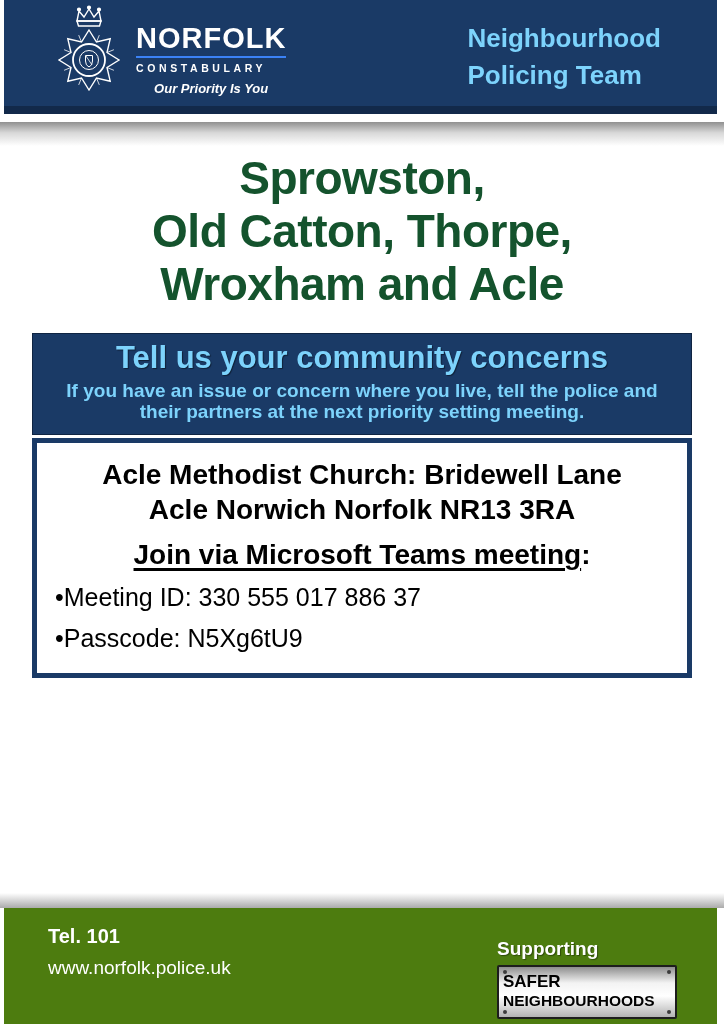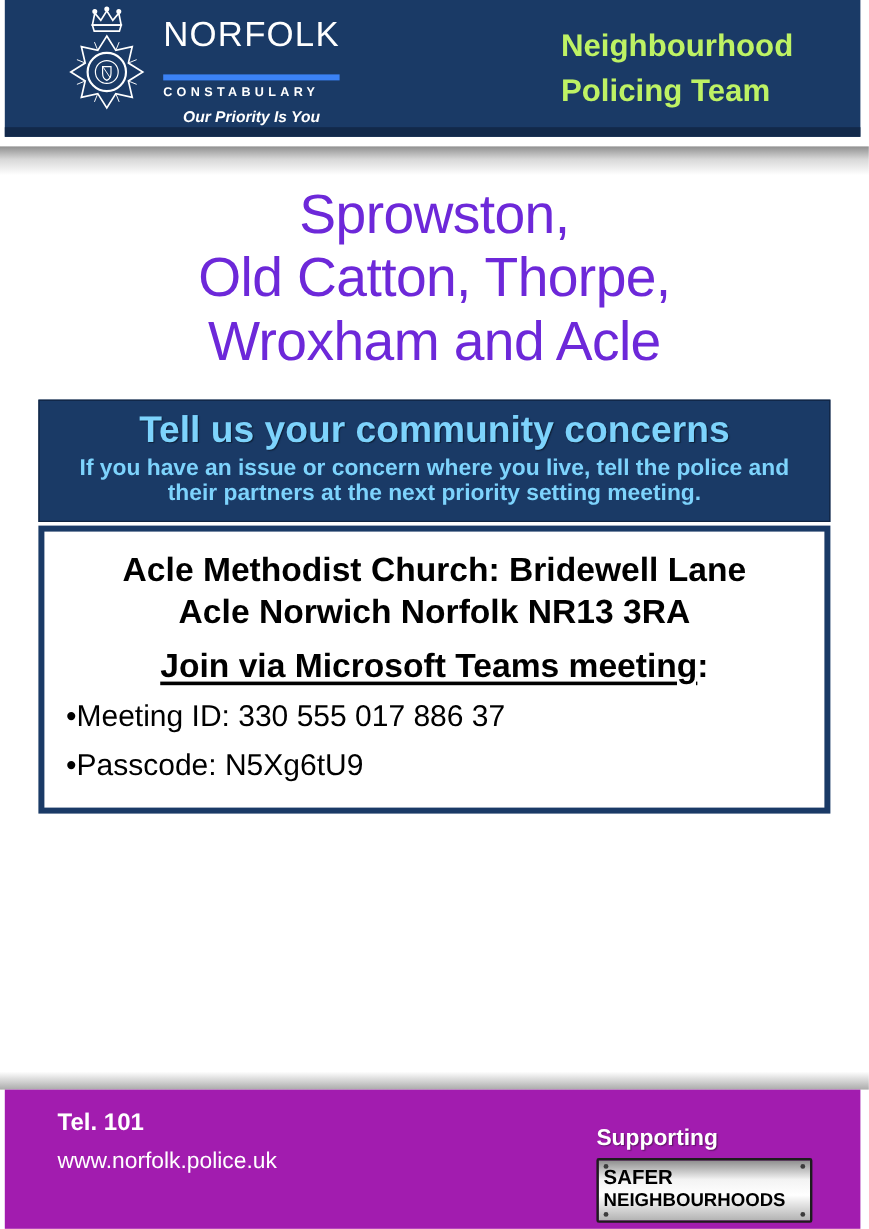--- a/index.html
+++ b/index.html
@@ -19,31 +19,31 @@
     display:flex; align-items:center; justify-content:space-between;
   }
   .header-shadow {
     position:absolute; top:122px; left:0; right:0; height:24px;
     background:linear-gradient(180deg,#909090 0%, #d8d8d8 45%, #ffffff 100%);
   }
   .brand { display:flex; align-items:center; margin-left:52px; }
   .crest { width:66px; height:98px; flex:0 0 auto; }
   .brand-text { color:#fff; margin-left:14px; margin-top:14px; }
   .brand-name {
-    font-size:29px; font-weight:normal; letter-spacing:1px; line-height:1;
-    border-bottom:5px solid #3b82f6; padding-bottom:18px; display:inline-block;
+    font-size:29px; font-weight:bold; letter-spacing:1px; line-height:1;
+    border-bottom:2px solid #3b82f6; padding-bottom:3px; display:inline-block;
   }
   .brand-sub { font-size:10.5px; font-weight:bold; letter-spacing:3.6px; margin-top:4px; }
   .brand-tagline { font-size:13px; font-weight:bold; font-style:italic; text-align:center; margin-top:7px; }
-  .team-title { color:#bef264; font-size:26px; font-weight:bold; line-height:1.42; margin-right:56px; margin-top:8px; }
+  .team-title { color:#7dd3fc; font-size:26px; font-weight:bold; line-height:1.42; margin-right:56px; margin-top:8px; }
 
   
   .content { padding-top:146px; }
   .poster-title {
-    text-align:center; font-weight:normal; color:#6d28d9;
+    text-align:center; font-weight:bold; color:#14532d;
     font-size:46px; line-height:1.15; margin-top:6px; letter-spacing:-0.5px;
   }
   .concerns {
     margin:22px 32px 0; background:#1a3a66; color:#7dd3fc; text-align:center;
     padding:6px 14px 12px; border:1px solid #0f2442;
   }
   .concerns-heading { font-size:31px; font-weight:bold; text-shadow:1px 1px 1px rgba(0,0,0,0.45); }
   .concerns-sub { font-size:19px; font-weight:bold; line-height:1.12; margin-top:4px; padding:0 6px; }
 
   .details {
@@ -62,21 +62,21 @@
   .bullet-line { font-size:25px; margin:12px 0 4px; text-align:left; }
   .bullet-line.last { margin-bottom:8px; }
 
   
   .footer-shadow {
     position:absolute; bottom:116px; left:0; right:0; height:15px;
     background:linear-gradient(180deg,#ffffff 0%, #ababab 100%);
   }
   .footer {
     position:absolute; bottom:0; left:4px; right:7px; height:116px;
-    background:#a21caf; color:#fff;
+    background:#4d7c0f; color:#fff;
     display:flex; justify-content:space-between;
   }
   .contact { margin:17px 0 0 44px; }
   .contact-tel { font-size:20px; font-weight:bold; }
   .contact-web { font-size:19px; margin-top:9px; }
   .contact-email { font-size:20px; font-weight:bold; margin-top:9px; }
   .supporting { margin:30px 40px 0 0; text-align:left; }
   .supporting-label { font-size:19px; font-weight:bold; margin-bottom:5px; text-shadow:1px 1px 1px rgba(0,0,0,0.4); }
   .plate {
     position:relative; width:180px; padding:5px 4px 6px;

